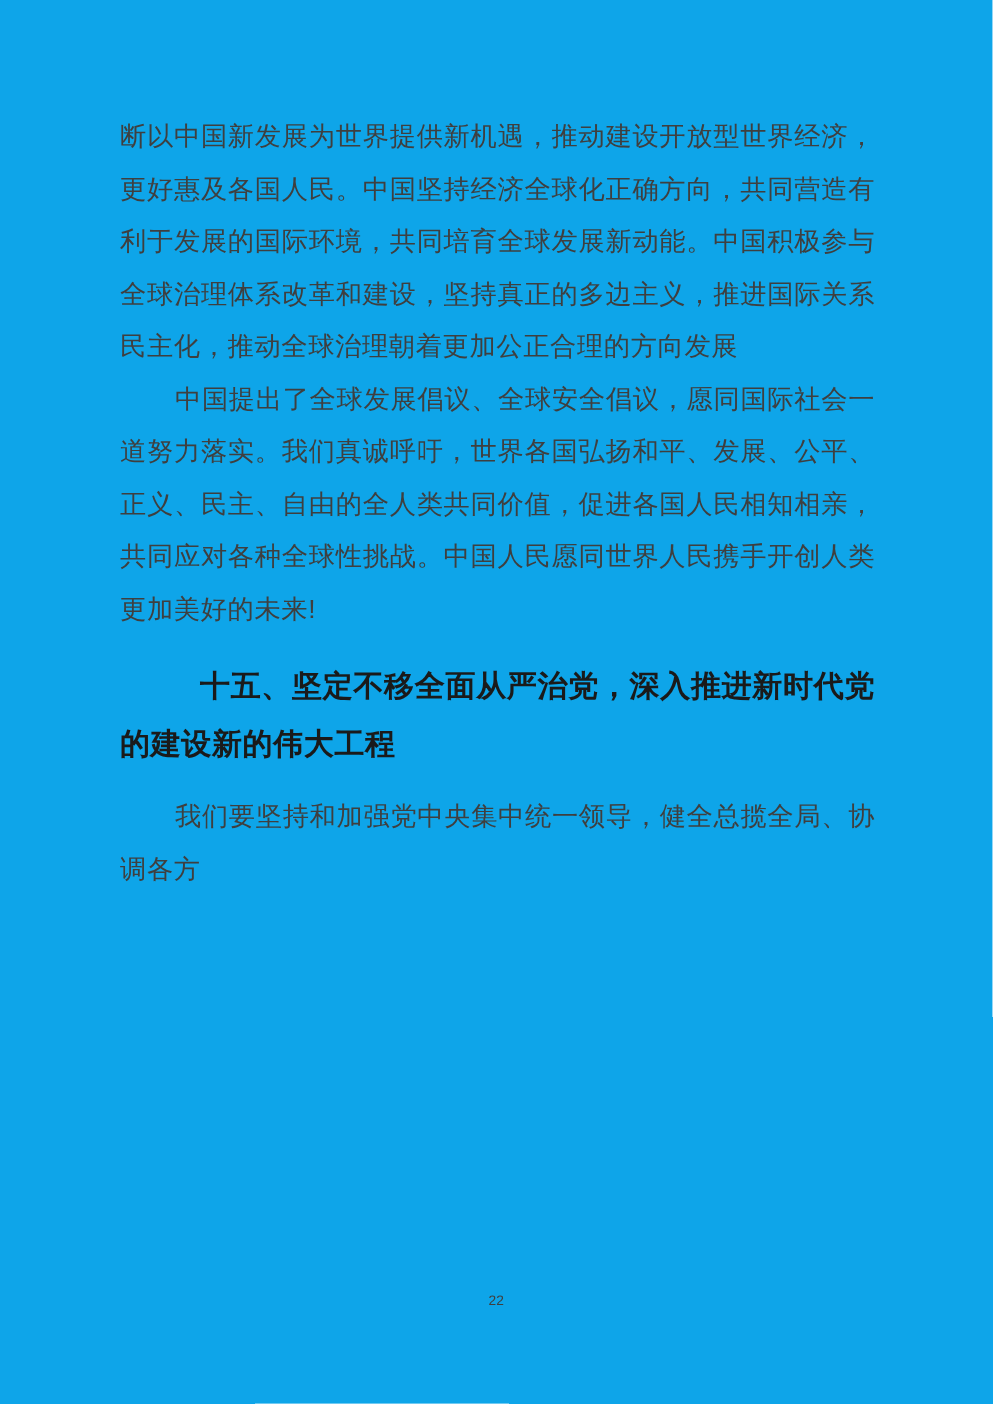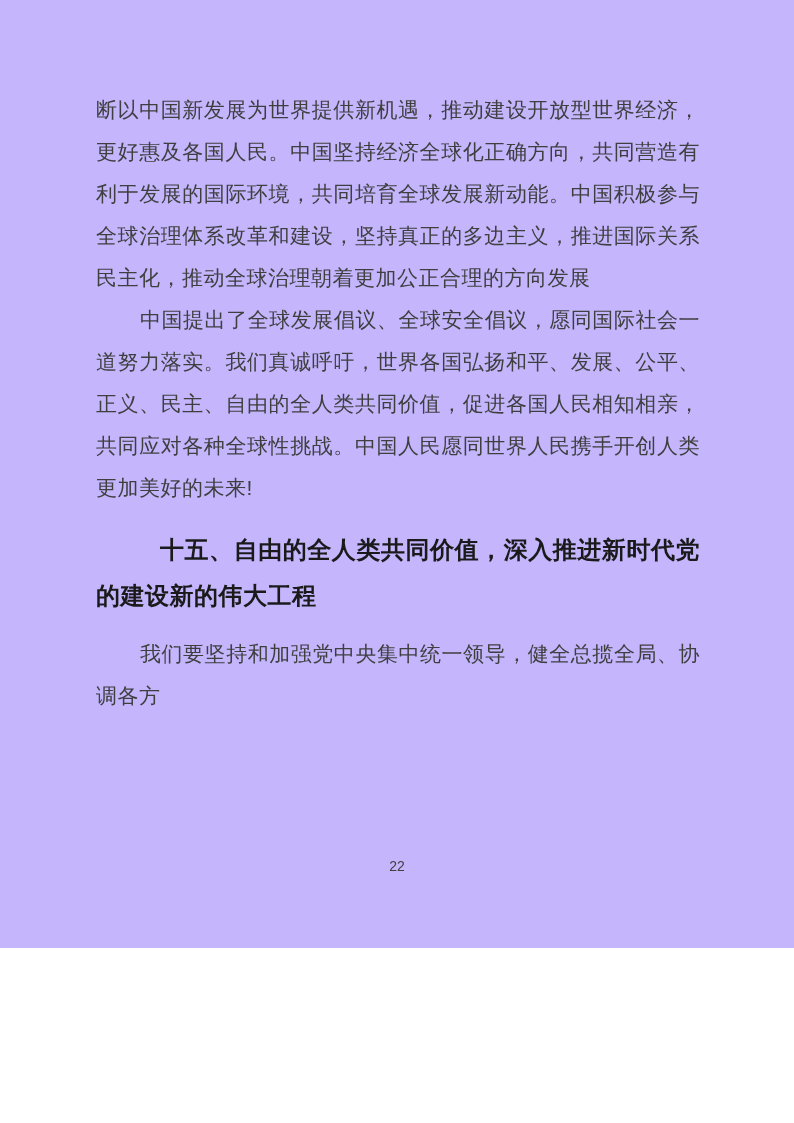--- a/index.html
+++ b/index.html
@@ -3,22 +3,22 @@
 <meta charset="utf-8">
 <style>
   html, body {
     margin: 0;
     padding: 0;
     background: #ffffff;
   }
   .page {
     position: relative;
     width: 794px;
-    height: 948px;
-    background: #c4b5fd;
+    height: 1123px;
+    background: #0ea5e9;
     overflow: hidden;
     font-family: "Liberation Sans", "DejaVu Sans", sans-serif;
   }
   .content {
     position: absolute;
     left: 96px;
     top: 89px;
     width: 604px;
     color: #3f3f3f;
     font-size: 21px;
@@ -45,29 +45,29 @@
     text-align: justify;
     text-justify: inter-ideograph;
     letter-spacing: 0.5px;
   }
   .page-number {
     position: absolute;
     left: 0;
     right: 0;
     bottom: 72px;
     text-align: center;
-    font-size: 14px;
+    font-size: 11px;
     line-height: 20px;
     color: #3f3f3f;
   }
 </style>
 </head>
 <body>
 
 <div class="page">
   <main class="content">
     <p class="body-para">断以中国新发展为世界提供新机遇，推动建设开放型世界经济，更好惠及各国人民。中国坚持经济全球化正确方向，共同营造有利于发展的国际环境，共同培育全球发展新动能。中国积极参与全球治理体系改革和建设，坚持真正的多边主义，推进国际关系民主化，推动全球治理朝着更加公正合理的方向发展</p>
     <p class="body-para indent">中国提出了全球发展倡议、全球安全倡议，愿同国际社会一道努力落实。我们真诚呼吁，世界各国弘扬和平、发展、公平、正义、民主、自由的全人类共同价值，促进各国人民相知相亲，共同应对各种全球性挑战。中国人民愿同世界人民携手开创人类更加美好的未来!</p>
-    <h2 class="section-heading">十五、自由的全人类共同价值，深入推进新时代党的建设新的伟大工程</h2>
+    <h2 class="section-heading">十五、坚定不移全面从严治党，深入推进新时代党的建设新的伟大工程</h2>
     <p class="body-para indent">我们要坚持和加强党中央集中统一领导，健全总揽全局、协调各方</p>
   </main>
   <footer class="page-number">22</footer>
 </div>
 
 </body></html>

